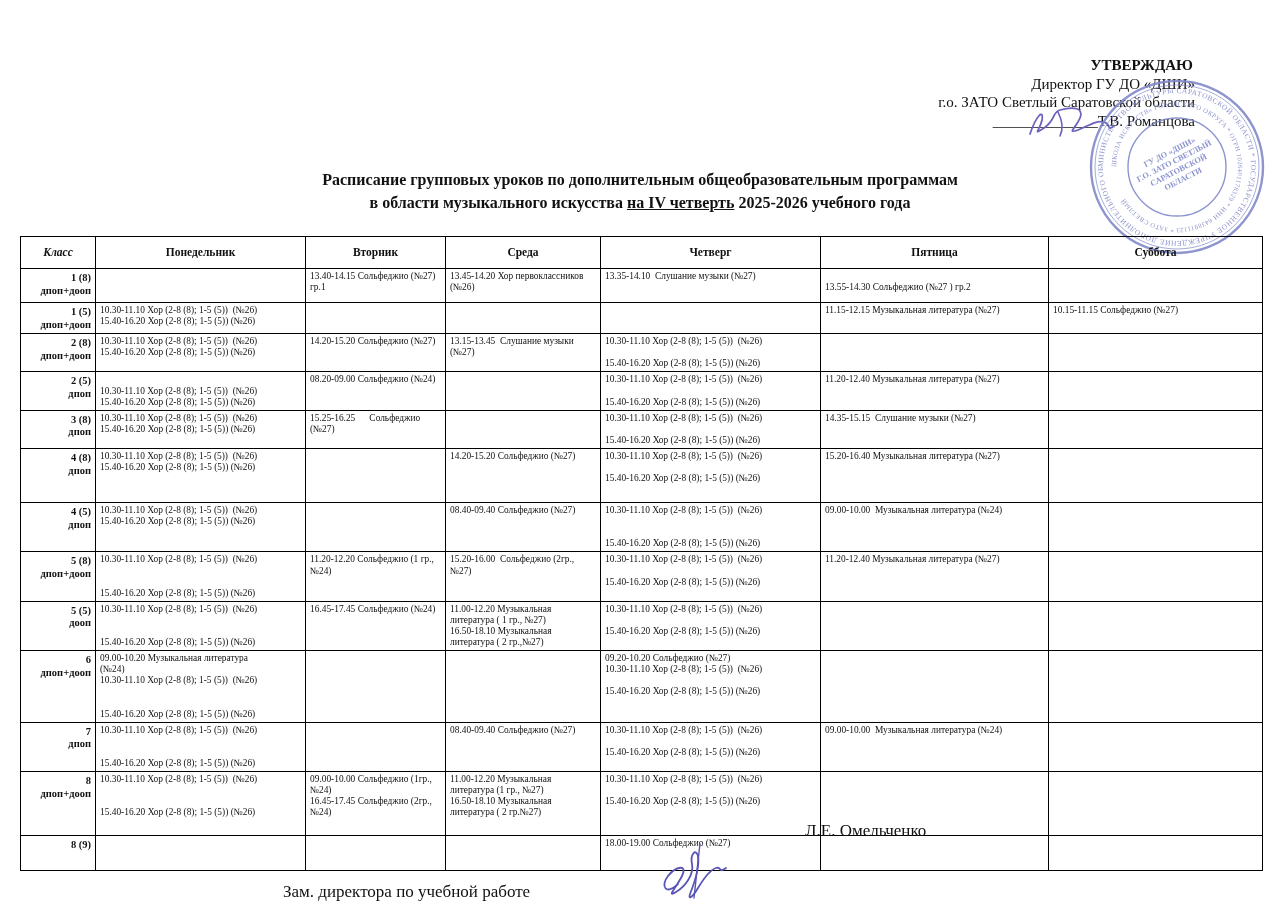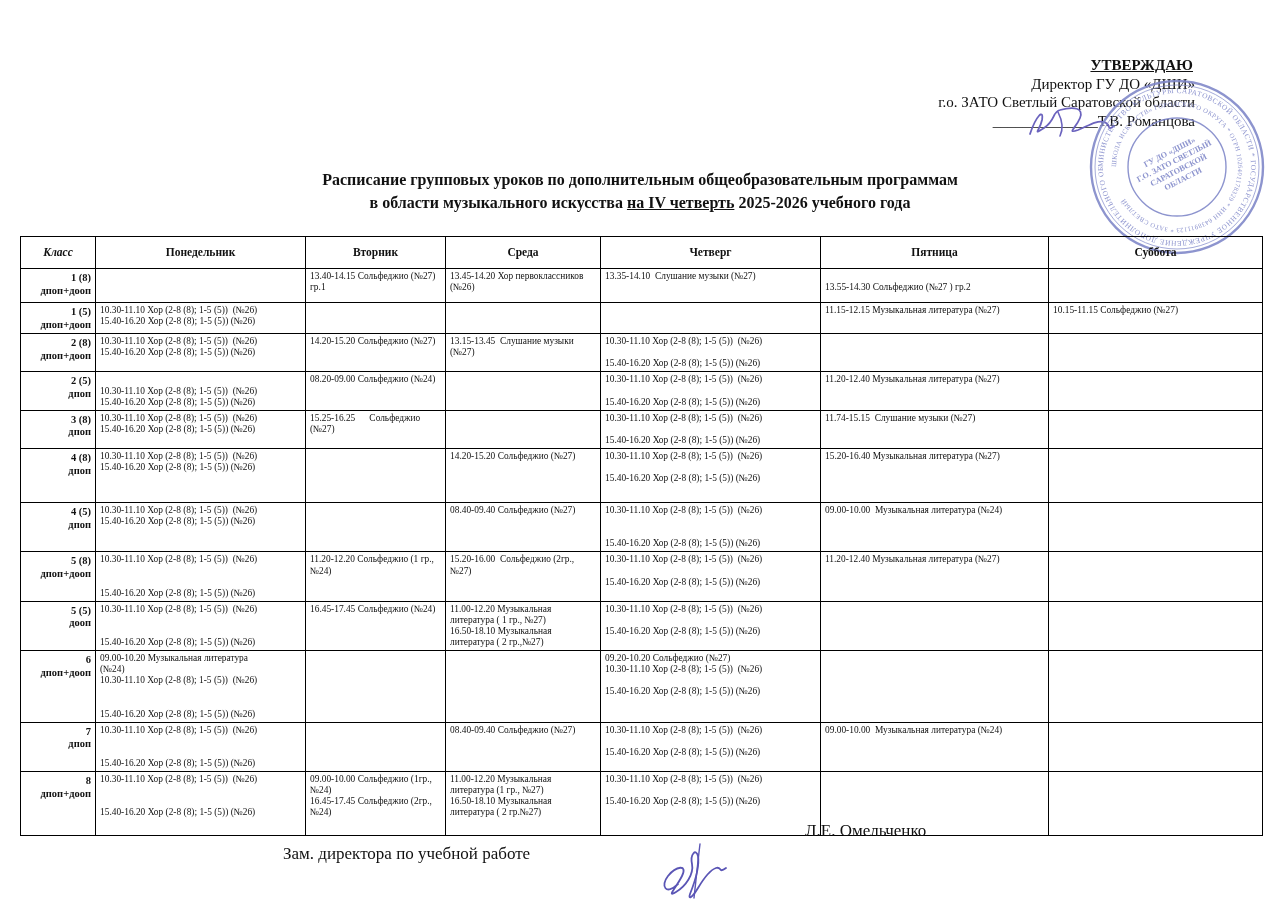--- a/index.html
+++ b/index.html
@@ -12,21 +12,21 @@
     color: #111;
     overflow: hidden;
     margin: 0 auto;
   }
   
   .approval {
     position: absolute; top: 56px; right: 85px;
     text-align: right; font-size: 15px; line-height: 1.24;
   }
   .approval .approve-word {
-    display: inline-block; font-weight: bold; text-decoration: underline;
+    display: inline-block; font-weight: bold; 
     margin-right: 2px;
   }
   .approval .sig-line { letter-spacing: 0; }
   
   .doc-title {
     position: absolute; top: 169px; left: 0; width: 100%;
     text-align: center; font-weight: bold; font-size: 16px; line-height: 1.42;
   }
   .doc-title .u { text-decoration: underline; }
   
@@ -56,21 +56,21 @@
   tbody tr:nth-child(5)  { height: 36px; }
   tbody tr:nth-child(6)  { height: 54px; }
   tbody tr:nth-child(7)  { height: 45px; }
   tbody tr:nth-child(8)  { height: 47px; }
   tbody tr:nth-child(9)  { height: 48px; }
   tbody tr:nth-child(10) { height: 71px; }
   tbody tr:nth-child(11) { height: 45px; }
   tbody tr:nth-child(12) { height: 64px; }
   tbody tr:nth-child(13) { height: 35px; }
   
-  .footer-left  { position: absolute; top: 844px; left: 283px; font-size: 17px; }
+  .footer-left  { position: absolute; top: 882px; left: 283px; font-size: 17px; }
   .footer-right { position: absolute; top: 821px; left: 805px; font-size: 17px; }
   
   .stamp { position: absolute; left: 1086px; top: 76px; width: 182px; height: 182px; opacity: .88; }
   .sig-director { position: absolute; left: 1022px; top: 98px; width: 130px; height: 48px; }
   .sig-footer   { position: absolute; left: 648px; top: 840px; width: 110px; height: 64px; }
 </style>
 </head>
 <body>
 
 <div class="page">
@@ -235,21 +235,21 @@
           <td>
             <div class="ln">15.25-16.25      Сольфеджио (№27)</div>
           </td>
           <td></td>
           <td>
             <div class="ln">10.30-11.10 Хор (2-8 (8); 1-5 (5))  (№26)</div>
             <div class="ln">&nbsp;</div>
             <div class="ln">15.40-16.20 Хор (2-8 (8); 1-5 (5)) (№26)</div>
           </td>
           <td>
-            <div class="ln">11.74-15.15  Слушание музыки (№27)</div>
+            <div class="ln">14.35-15.15  Слушание музыки (№27)</div>
           </td>
           <td></td>
         </tr>
         <tr>
           <td class="class-cell">
             <div>4 (8)</div>
             <div>дпоп</div>
           </td>
           <td>
             <div class="ln">10.30-11.10 Хор (2-8 (8); 1-5 (5))  (№26)</div>
@@ -411,20 +411,33 @@
             <div class="ln">16.45-17.45 Сольфеджио (2гр.,№24)</div>
           </td>
           <td>
             <div class="ln">11.00-12.20 Музыкальная литература (1 гр., №27)</div>
             <div class="ln">16.50-18.10 Музыкальная литература ( 2 гр.№27)</div>
           </td>
           <td>
             <div class="ln">10.30-11.10 Хор (2-8 (8); 1-5 (5))  (№26)</div>
             <div class="ln">&nbsp;</div>
             <div class="ln">15.40-16.20 Хор (2-8 (8); 1-5 (5)) (№26)</div>
+          </td>
+          <td></td>
+          <td></td>
+        </tr>
+        <tr>
+          <td class="class-cell">
+            <div>8 (9)</div>
+          </td>
+          <td></td>
+          <td></td>
+          <td></td>
+          <td>
+            <div class="ln">18.00-19.00 Сольфеджио (№27)</div>
           </td>
           <td></td>
           <td></td>
         </tr>
       </tbody>
   </table>
 
   <div class="footer-left">Зам. директора по учебной работе</div>
   <div class="footer-right">Л.Е. Омельченко</div>
 

